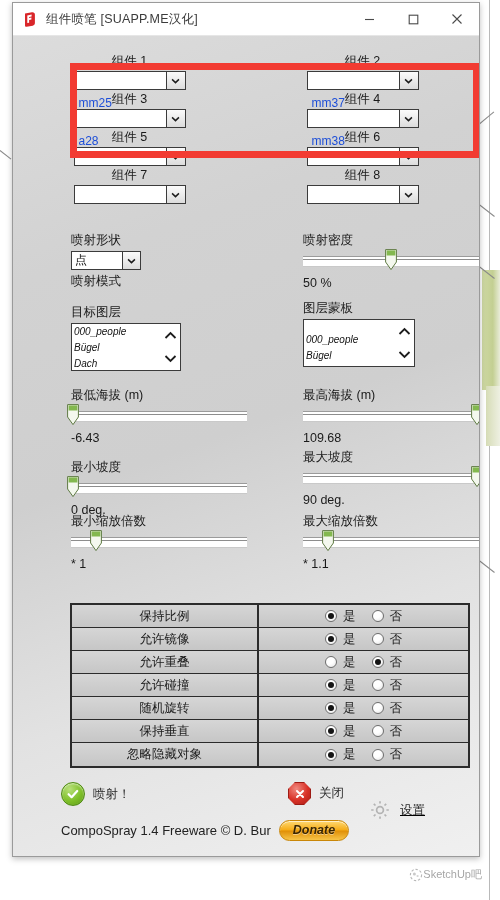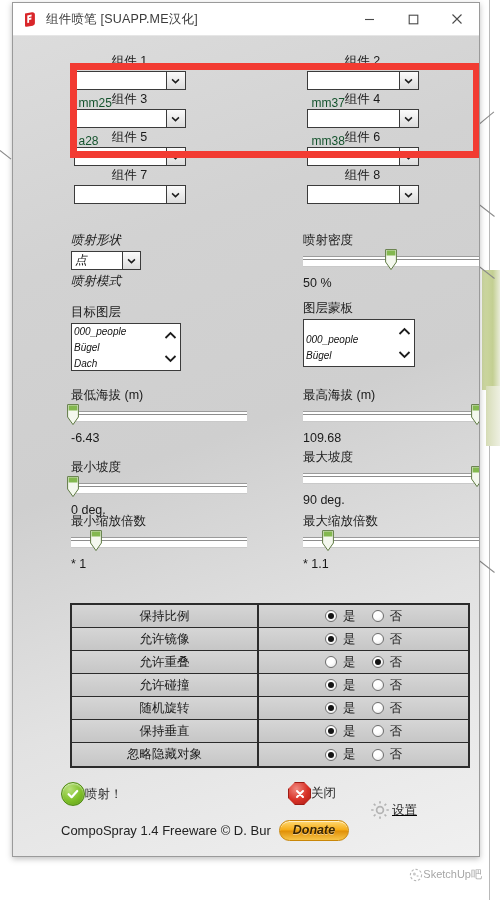--- a/index.html
+++ b/index.html
@@ -111,21 +111,21 @@
     margin-bottom: 1px;
   }
   .ddl {
     width: 112px; height: 19px;
     background: #ffffff;
     border: 1px solid #3b3b3b;
     display: flex; align-items: center;
     position: relative;
   }
   .ddl .val {
-    font-size: 12px; color: #14532d;
+    font-size: 12px; color: #1d4ed8;
     padding-left: 4px;
     flex: 1;
     white-space: nowrap; overflow: hidden;
     line-height: 17px;
     margin-top: 45px;
   }
   .ddl .arrow {
     width: 19px; height: 100%;
     border-left: 1px solid #3b3b3b;
     background: linear-gradient(180deg,#fbfbfb,#dcdcdc);
@@ -243,21 +243,21 @@
     background: #141414;
   }
   .opt-val .rl { font-size: 12.5px; color: #1a1a1a; margin-right: 10px; }
   .opt-val .rl:last-child { margin-right: 0; }
 
   
   .footer { position: absolute; left: 0; right: 0; top: 742px; }
   .act-row { position: relative; height: 36px; }
   .act {
     position: absolute;
-    display: flex; align-items: center; gap: 0;
+    display: flex; align-items: center; gap: 8px;
   }
   .act-label { font-size: 12.5px; color: #2a2a2a; }
   .ico-circle {
     width: 24px; height: 24px; border-radius: 50%;
     display: flex; align-items: center; justify-content: center;
     flex: none;
   }
   .ico-green {
     background: radial-gradient(circle at 35% 28%, #b8e07a 0%, #7ebf28 55%, #5c9a16 100%);
     border: 1px solid #4e8a12;
@@ -446,21 +446,21 @@
                 <svg class="chev" viewBox="0 0 10 7">
                     <path d="M1 1.6 L5 5.4 L9 1.6"></path>
                   </svg>
               </span>
             </div>
           </div>
         </div>
 
       </div>
 
-      <div class="col-l" style="top:196px;font-style:italic;">
+      <div class="col-l" style="top:196px;">
         <div class="fld-label">喷射形状</div>
         <div class="ddl-small">
           <span class="val">点</span>
           <span class="arrow">
             <svg class="chev" viewBox="0 0 10 7">
                 <path d="M1 1.6 L5 5.4 L9 1.6"></path>
               </svg>
           </span>
         </div>
         <div class="fld-label" style="margin-top:3px;">喷射模式</div>

